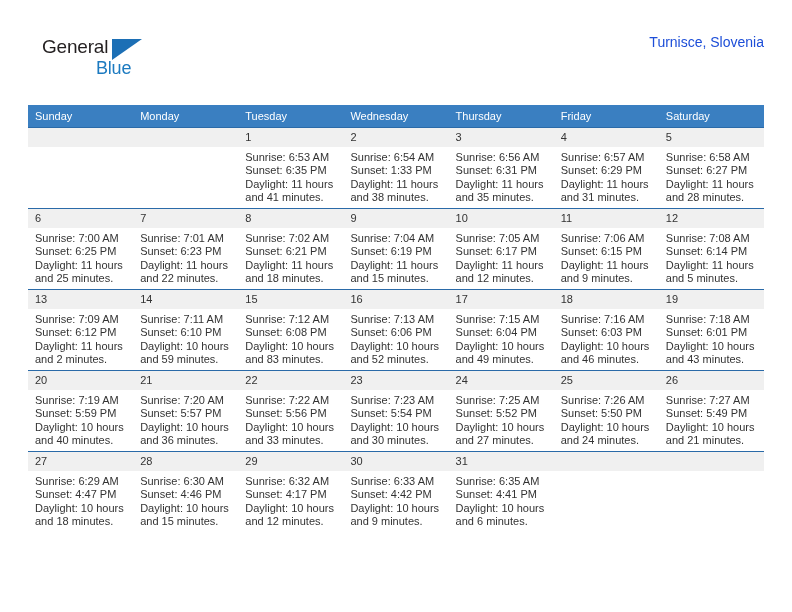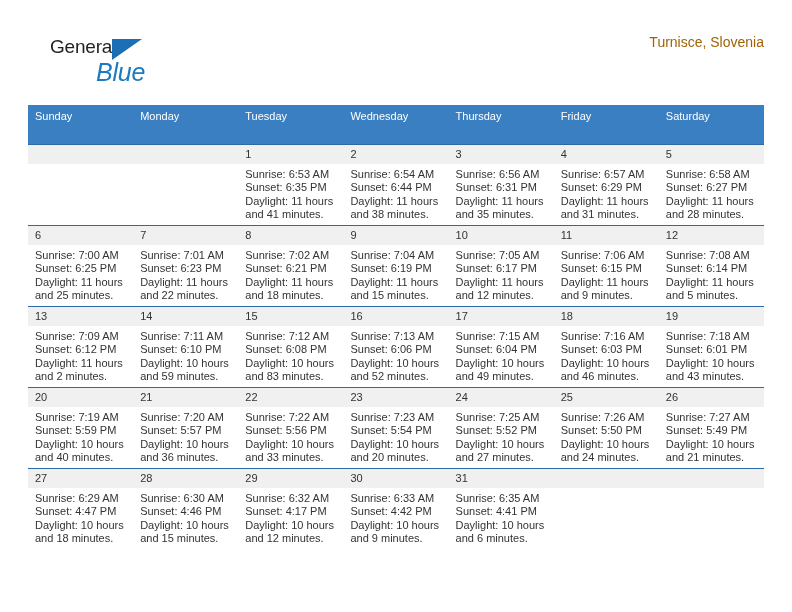--- a/index.html
+++ b/index.html
@@ -31,83 +31,82 @@
   }
   .logo {
     position: absolute;
     left: 6px;
     top: 8px;
     width: 120px;
     height: 52px;
   }
   .logo-general {
     position: absolute;
-    left: 16px;
+    left: 8px;
     top: 0;
     font-size: 19px;
     letter-spacing: -0.2px;
     color: #231f20;
     font-family: "Liberation Sans", sans-serif;
   }
   .logo-triangle {
     position: absolute;
     left: 78px;
     top: 3px;
     width: 0;
     height: 0;
     border-left: 30px solid #1c6fb5;
     border-bottom: 21px solid transparent;
   }
   .logo-blue {
     position: absolute;
     left: 62px;
     top: 22px;
-    font-size: 25px;
+    font-size: 18px;
     color: #1c7ac0;
     letter-spacing: -0.2px;
-    font-style: italic;
   }
 
   .title-block {
     position: absolute;
     right: 0;
     top: 0;
     text-align: right;
   }
   .cal-title {
     font-size: 25px;
     font-weight: normal;
     color: #1a1a1a;
     line-height: 32px;
     white-space: nowrap;
   }
   .cal-subtitle {
     font-size: 14px;
-    color: #a16207;
+    color: #1d4ed8;
     line-height: 22px;
     margin-top: 3px;
     white-space: nowrap;
   }
 
   
   .calendar {
     position: absolute;
     left: 28px;
     top: 105px;
     width: 736px;
     border-collapse: collapse;
     table-layout: fixed;
   }
   .calendar th {
     background: #3a7fc1;
     color: #ffffff;
     font-size: 11px;
     font-weight: normal;
     text-align: left;
-    padding: 5px 0 22px 7px;
+    padding: 5px 0 5px 7px;
     height: 10px;
     border: none;
   }
   .calendar td {
     vertical-align: top;
     padding: 0;
     border: none;
     border-top: 1.4px solid #2a6aa8;
     width: 105.14px;
     height: 80px;
@@ -178,21 +177,21 @@
               <div>Sunrise: 6:53 AM</div>
               <div>Sunset: 6:35 PM</div>
               <div>Daylight: 11 hours</div>
               <div>and 41 minutes.</div>
             </div>
           </td>
           <td>
             <div class="daynum">2</div>
             <div class="cell-body">
               <div>Sunrise: 6:54 AM</div>
-              <div>Sunset: 6:44 PM</div>
+              <div>Sunset: 1:33 PM</div>
               <div>Daylight: 11 hours</div>
               <div>and 38 minutes.</div>
             </div>
           </td>
           <td>
             <div class="daynum">3</div>
             <div class="cell-body">
               <div>Sunrise: 6:56 AM</div>
               <div>Sunset: 6:31 PM</div>
               <div>Daylight: 11 hours</div>
@@ -375,21 +374,21 @@
               <div>Daylight: 10 hours</div>
               <div>and 33 minutes.</div>
             </div>
           </td>
           <td>
             <div class="daynum">23</div>
             <div class="cell-body">
               <div>Sunrise: 7:23 AM</div>
               <div>Sunset: 5:54 PM</div>
               <div>Daylight: 10 hours</div>
-              <div>and 20 minutes.</div>
+              <div>and 30 minutes.</div>
             </div>
           </td>
           <td>
             <div class="daynum">24</div>
             <div class="cell-body">
               <div>Sunrise: 7:25 AM</div>
               <div>Sunset: 5:52 PM</div>
               <div>Daylight: 10 hours</div>
               <div>and 27 minutes.</div>
             </div>

